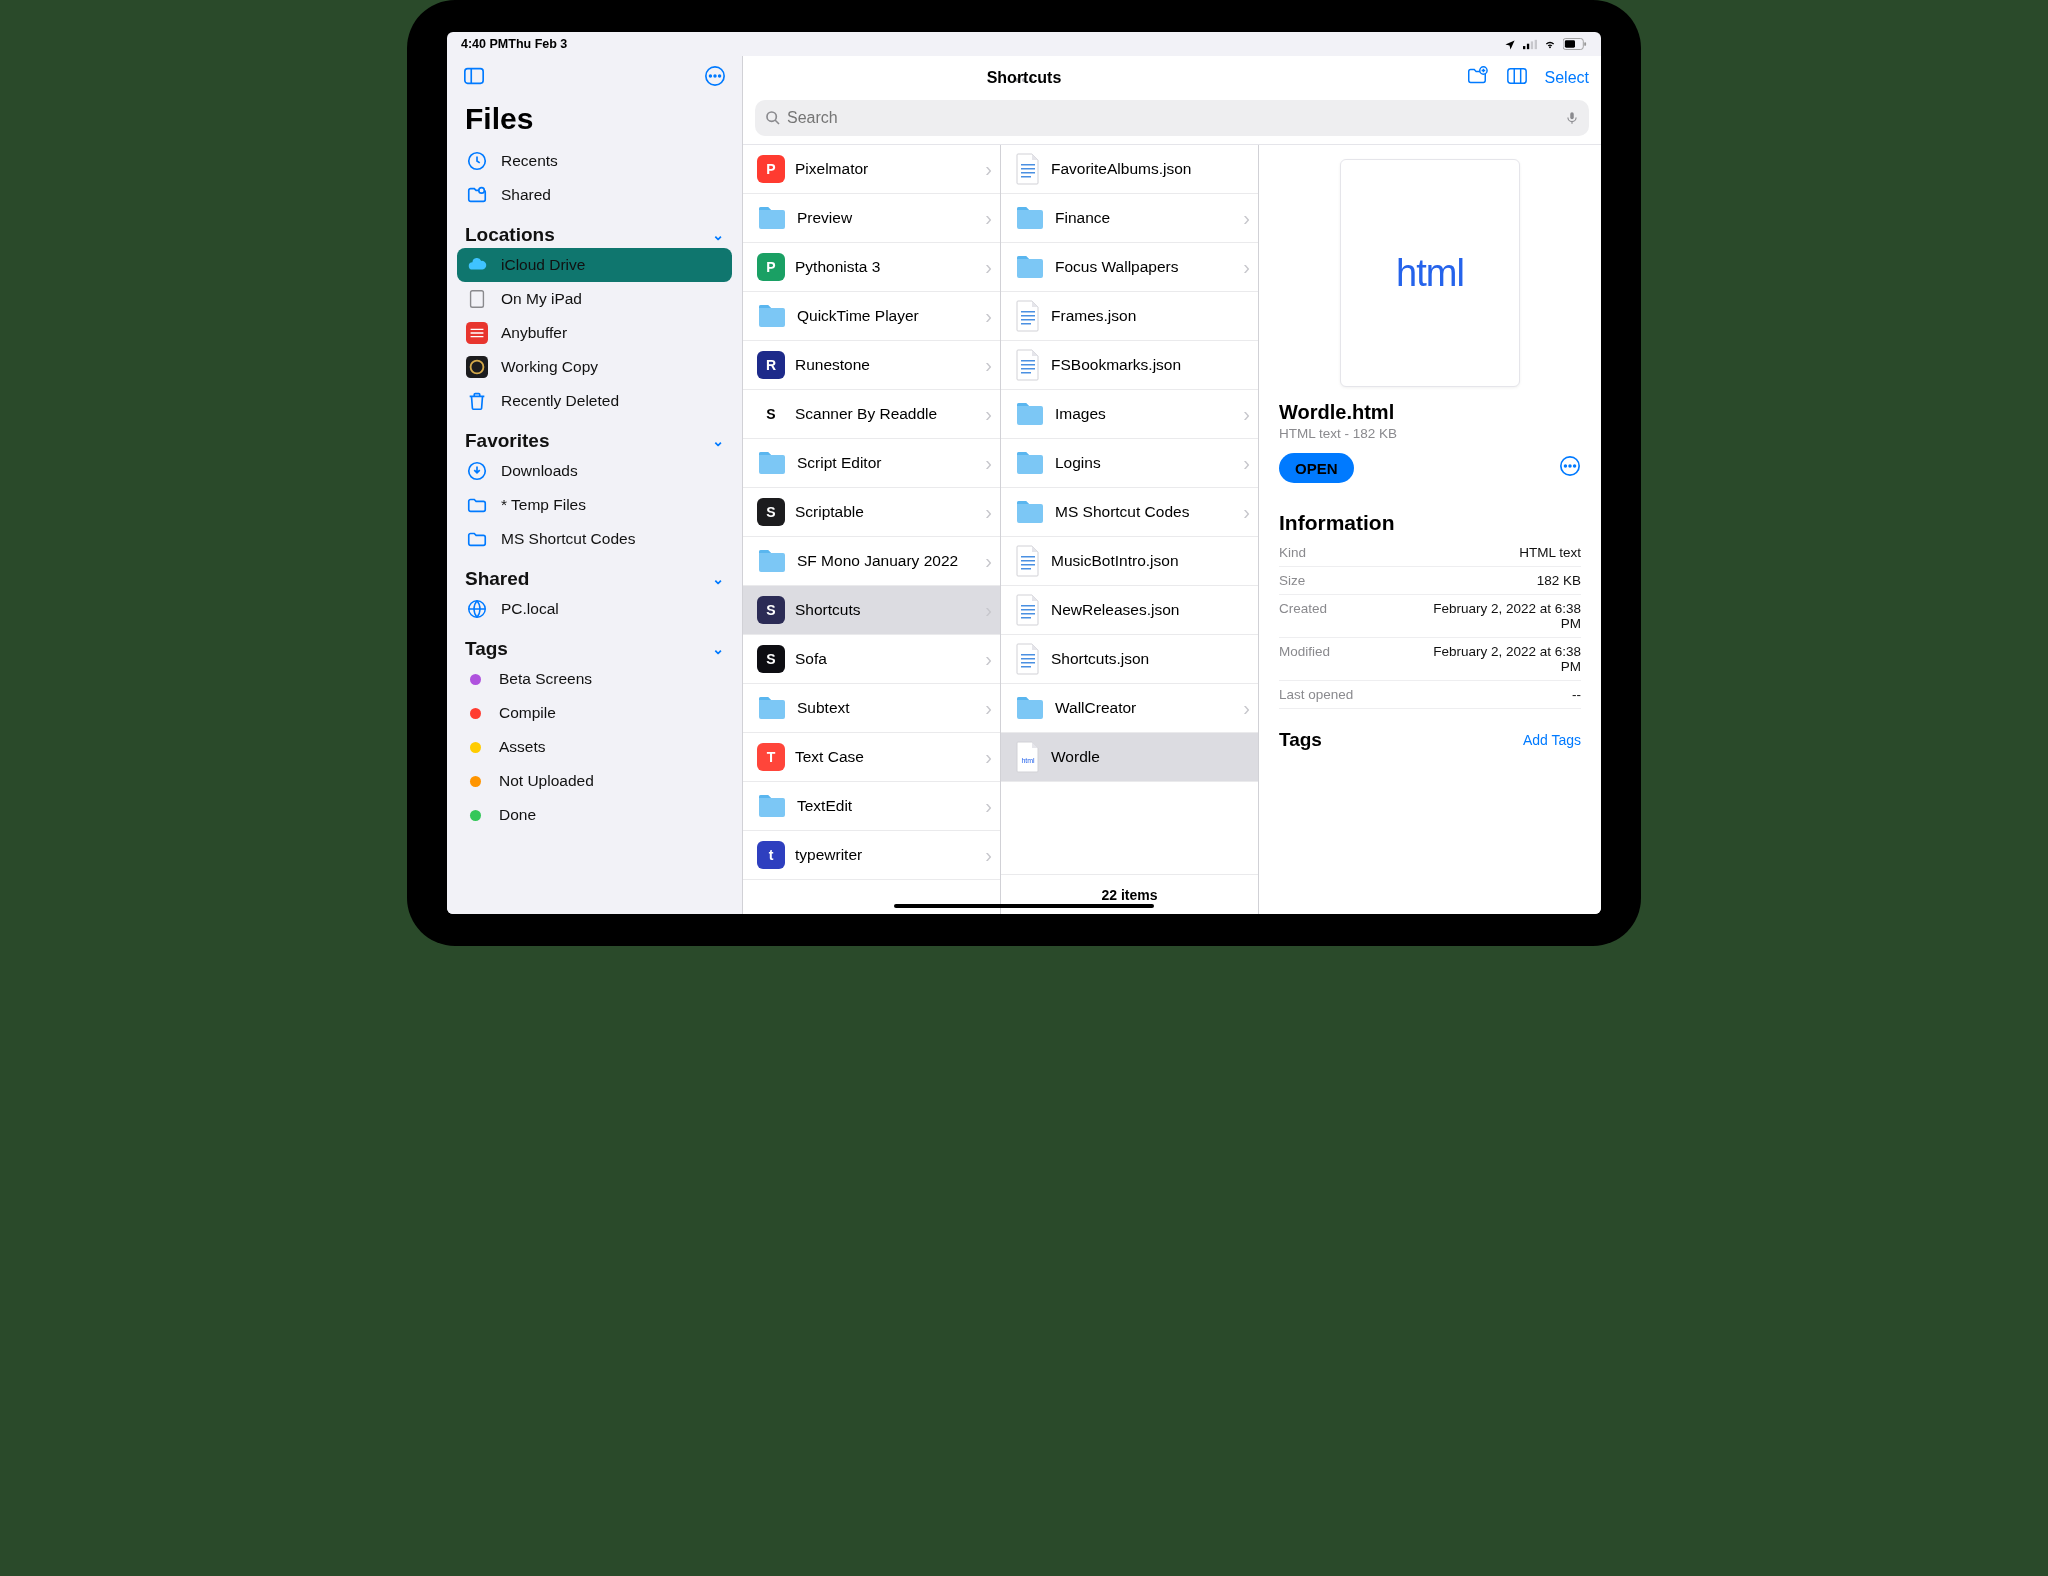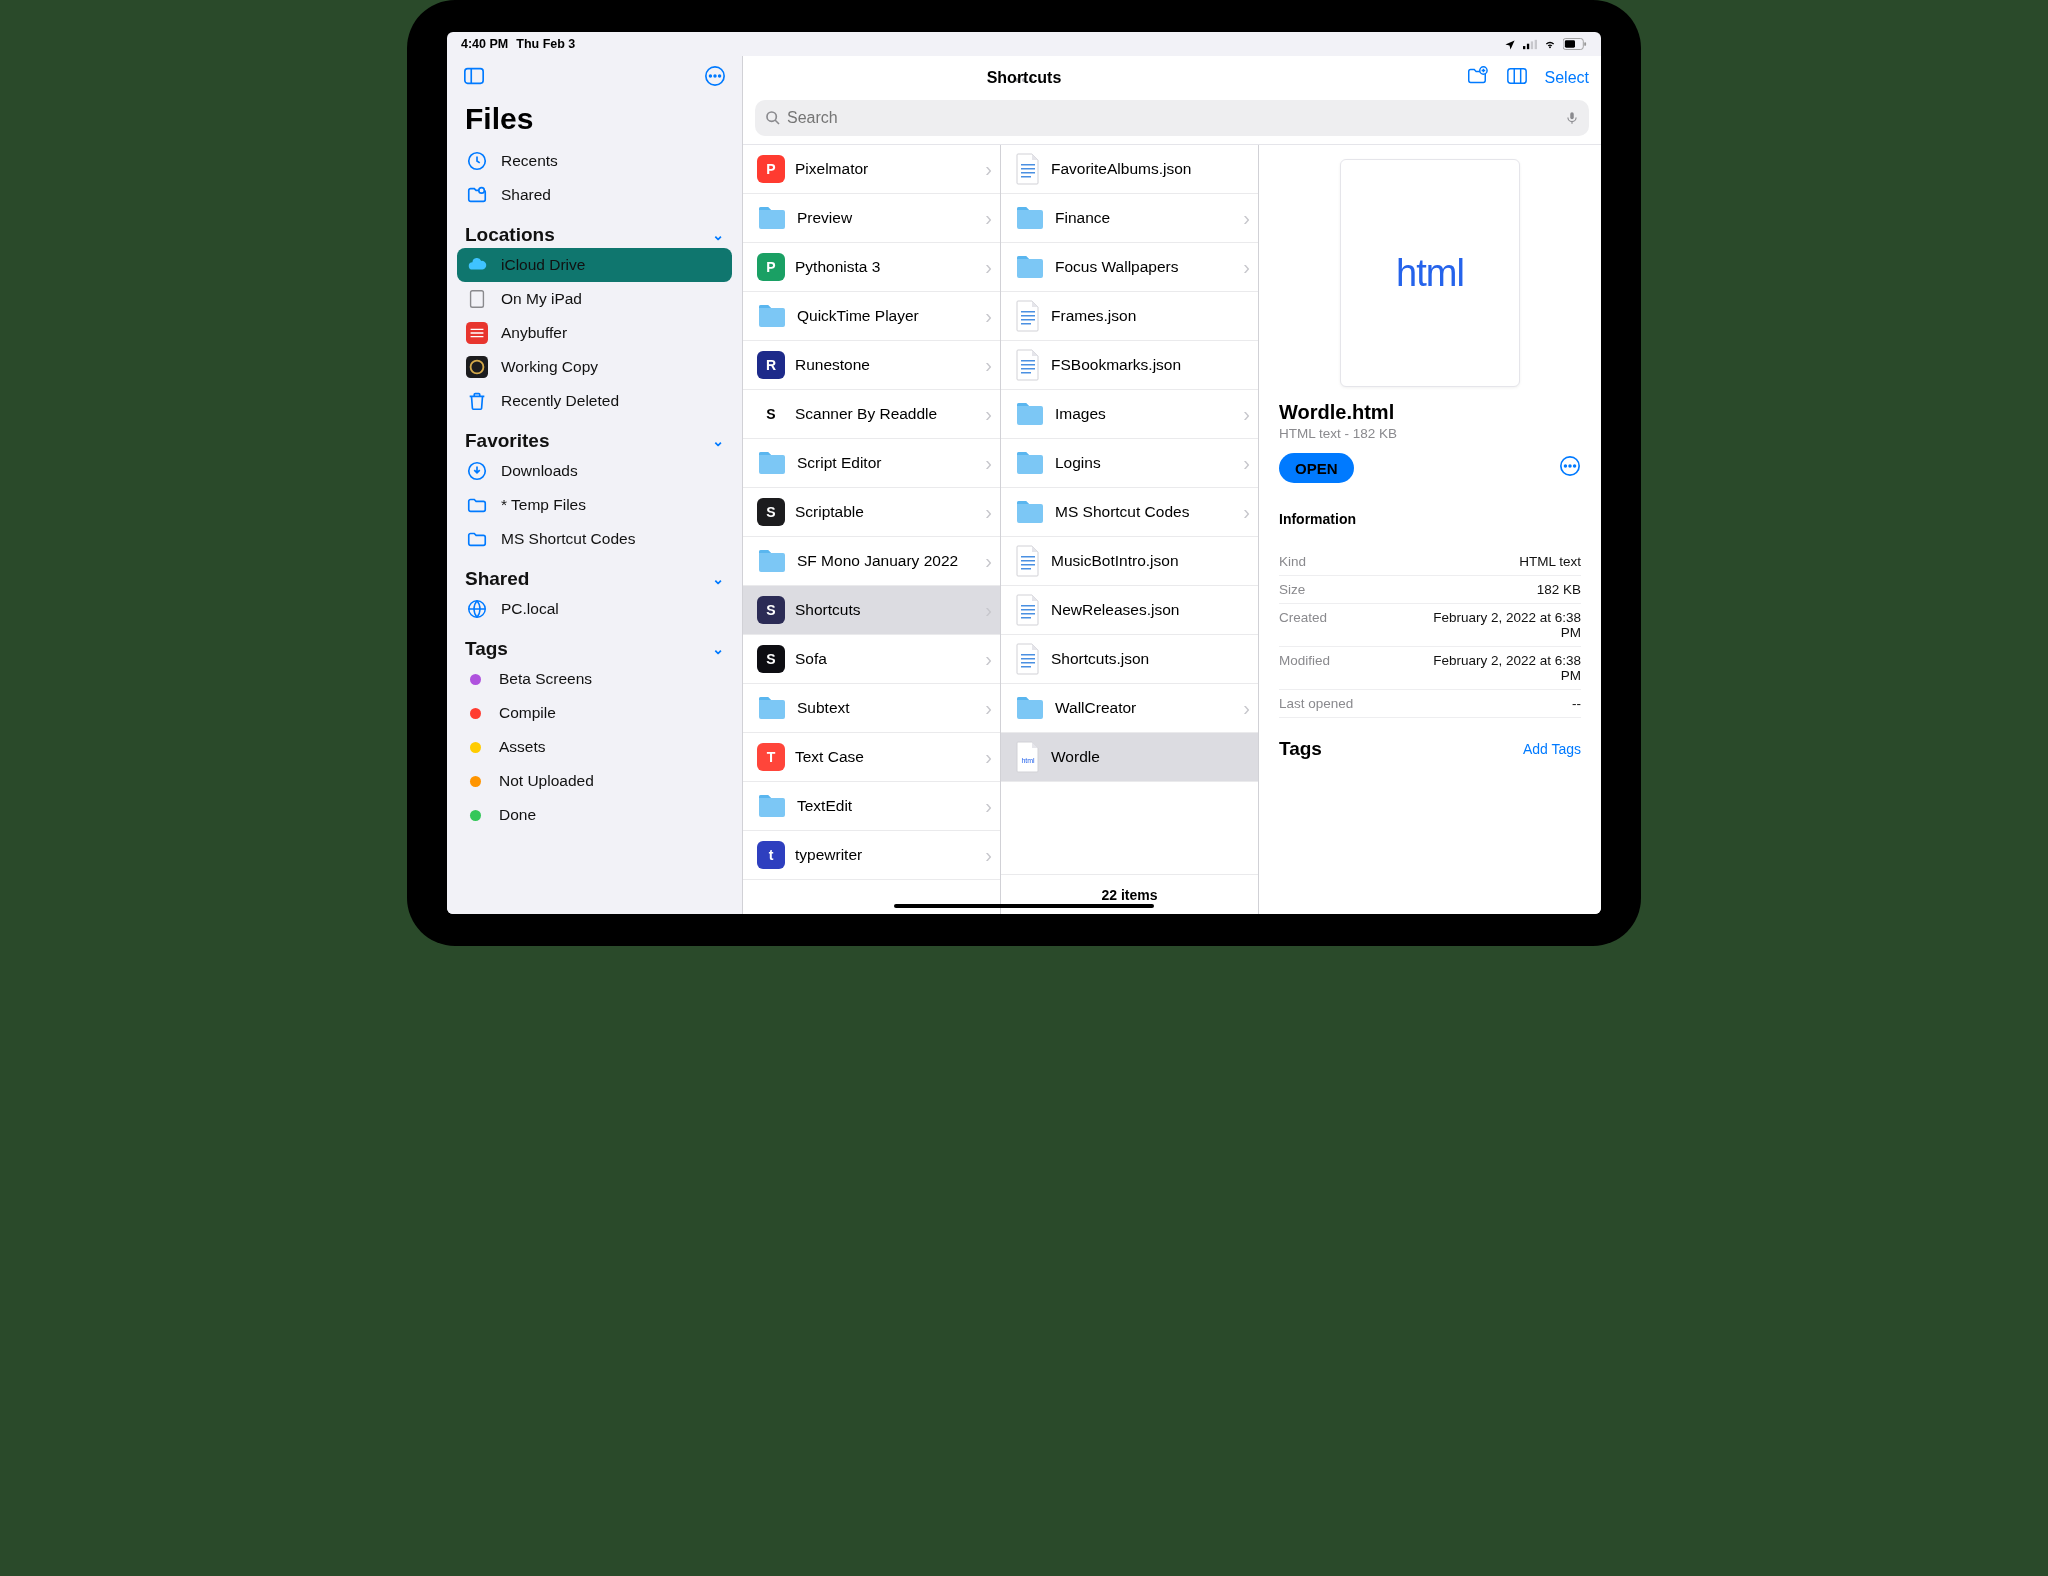--- a/index.html
+++ b/index.html
@@ -16,21 +16,21 @@
 .screen {
   width: 100%; height: 100%; background: #f2f2f7; border-radius: 6px;
   overflow: hidden; position: relative; display: flex; flex-direction: column;
 }
 
 
 .status-bar {
   height: 24px; display: flex; align-items: center; justify-content: space-between;
   padding: 0 14px; font-size: 12.5px; font-weight: 600; color: #000;
 }
-.status-bar .left { display: flex; gap: 8px; }
+.status-bar .left { display: flex; }
 .status-bar .right { display: flex; gap: 6px; align-items: center; }
 .status-icon { width: 14px; height: 11px; }
 
 
 .grabber { position: absolute; top: 46px; left: 50%; transform: translateX(-50%);
   display: flex; gap: 3px; }
 .grabber span { width: 4px; height: 4px; border-radius: 50%; background: #aeaeb2; }
 
 
 .app { flex: 1; display: flex; min-height: 0; }
@@ -89,21 +89,21 @@
 .preview-card { width: 180px; height: 228px; margin: 0 auto 14px; background: #fff;
   border: 1px solid #e5e5ea; border-radius: 6px; box-shadow: 0 1px 3px rgba(0,0,0,0.06);
   display: flex; align-items: center; justify-content: center; color: #2563eb;
   font-size: 38px; font-weight: 400; letter-spacing: -1px; }
 .detail-name { font-size: 20px; font-weight: 600; margin-bottom: 2px; }
 .detail-sub { font-size: 13.5px; color: #8a8a8e; margin-bottom: 12px; }
 .open-row { display: flex; justify-content: space-between; align-items: center;
   margin-bottom: 28px; }
 .open-btn { background: #007aff; color: #000000; border: none; border-radius: 16px;
   height: 30px; padding: 0 16px; font-size: 15px; font-weight: 600; cursor: pointer; }
-.info-header { font-size: 14px; font-weight: 700; margin-bottom: 21px; }
+.info-header { font-size: 21px; font-weight: 700; margin-bottom: 4px; }
 .info-row { display: flex; justify-content: space-between; padding: 6px 0;
   border-bottom: 1px solid #eeeef0; font-size: 13.5px; }
 .info-row .k { color: #8a8a8e; }
 .info-row .v { text-align: right; color: #111; max-width: 55%; }
 .tags-row { display: flex; justify-content: space-between; align-items: center;
   margin-top: 20px; }
 .tags-row .lbl { font-size: 19px; font-weight: 700; }
 .tags-row .add { color: #007aff; font-size: 14px; cursor: pointer; }
 
 .home-indicator { position: absolute; bottom: 6px; left: 50%; transform: translateX(-50%);

